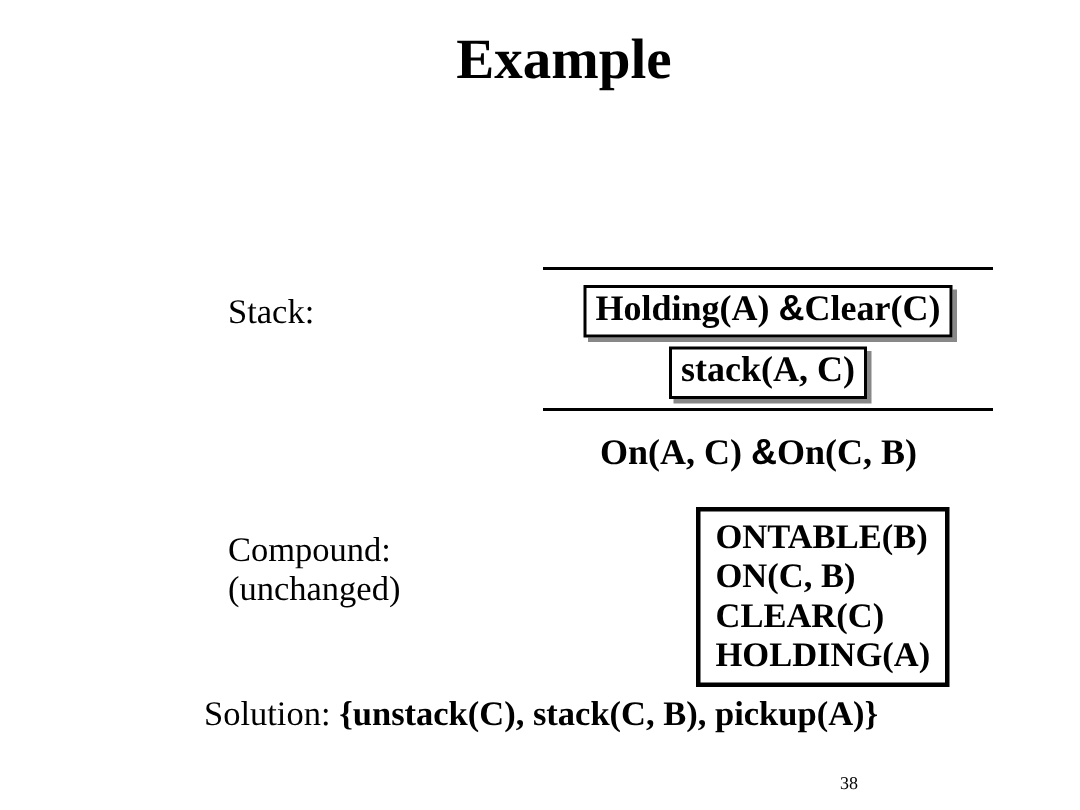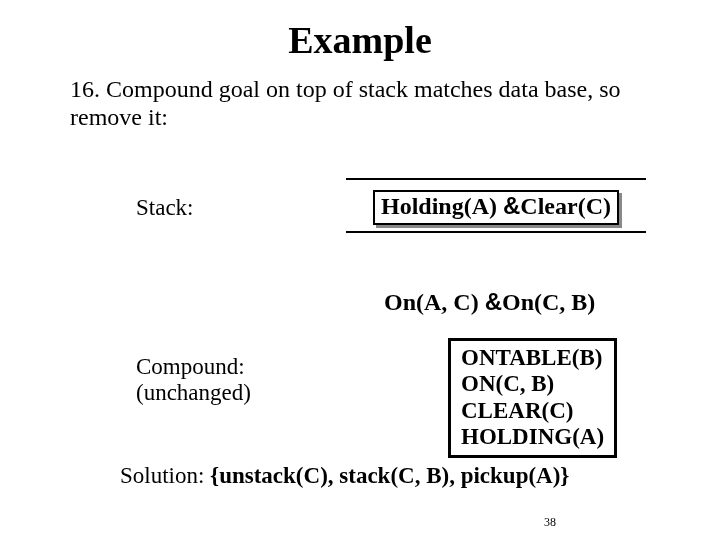--- a/index.html
+++ b/index.html
@@ -9,20 +9,21 @@
     height: 540px;
     background: #fff;
     font-family: "Times New Roman", Times, serif;
     color: #000;
     overflow: hidden;
   }
   .slide {
     position: relative;
     width: 580px;
     height: 540px;
+    margin-left: 16px;
   }
   .title {
     position: absolute;
     top: 18px;
     left: 0;
     width: 720px;
     text-align: center;
     font-size: 38px;
     font-weight: bold;
   }
@@ -118,30 +119,32 @@
     font-size: 12px;
   }
 </style>
 </head>
 <body>
 
 <div class="slide">
 
   <div class="title">Example</div>
 
-  <div class="body-text">16. Compound goal on top of stack matches data base, so remove it:</div>
 
   <div class="stack-label">Stack:</div>
 
   <div class="stack-area">
     <div class="stack-row1">
       <span class="shadow-box">
         <span>Holding(A)</span>
         <span class="amp">&amp;</span><span>Clear(C)</span>
       </span>
+    </div>
+    <div class="stack-row2">
+      <span class="shadow-box">stack(A, C)</span>
     </div>
   </div>
 
   <div class="goal-text">
     <span>On(A, C)</span>
     <span class="amp">&amp;</span><span>On(C, B)</span>
   </div>
 
   <div class="db-label">
     <div>Compound:</div>

